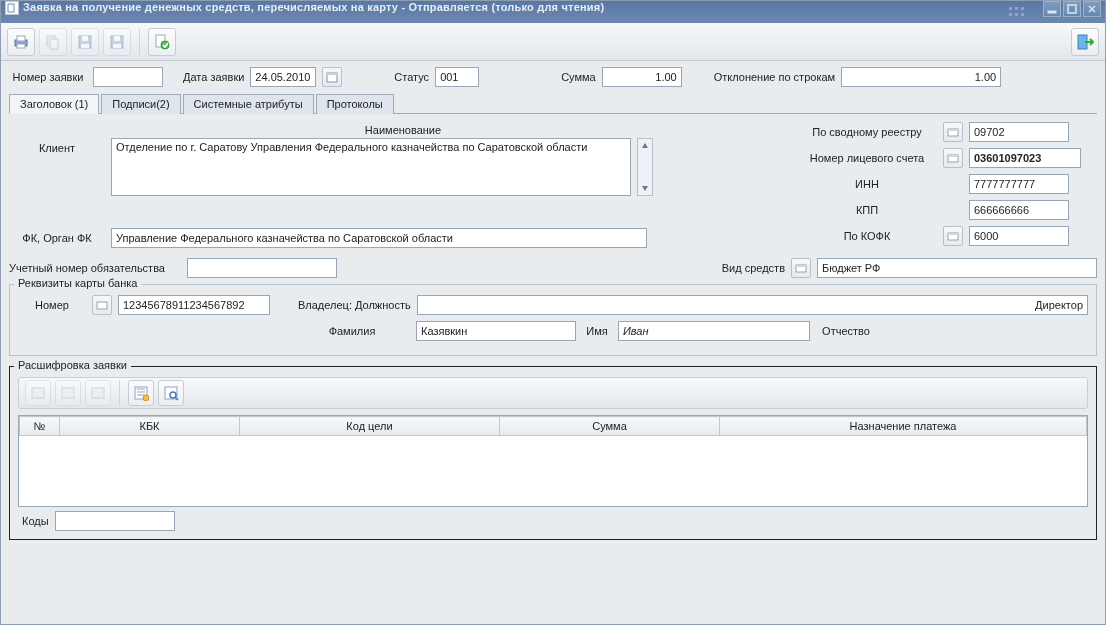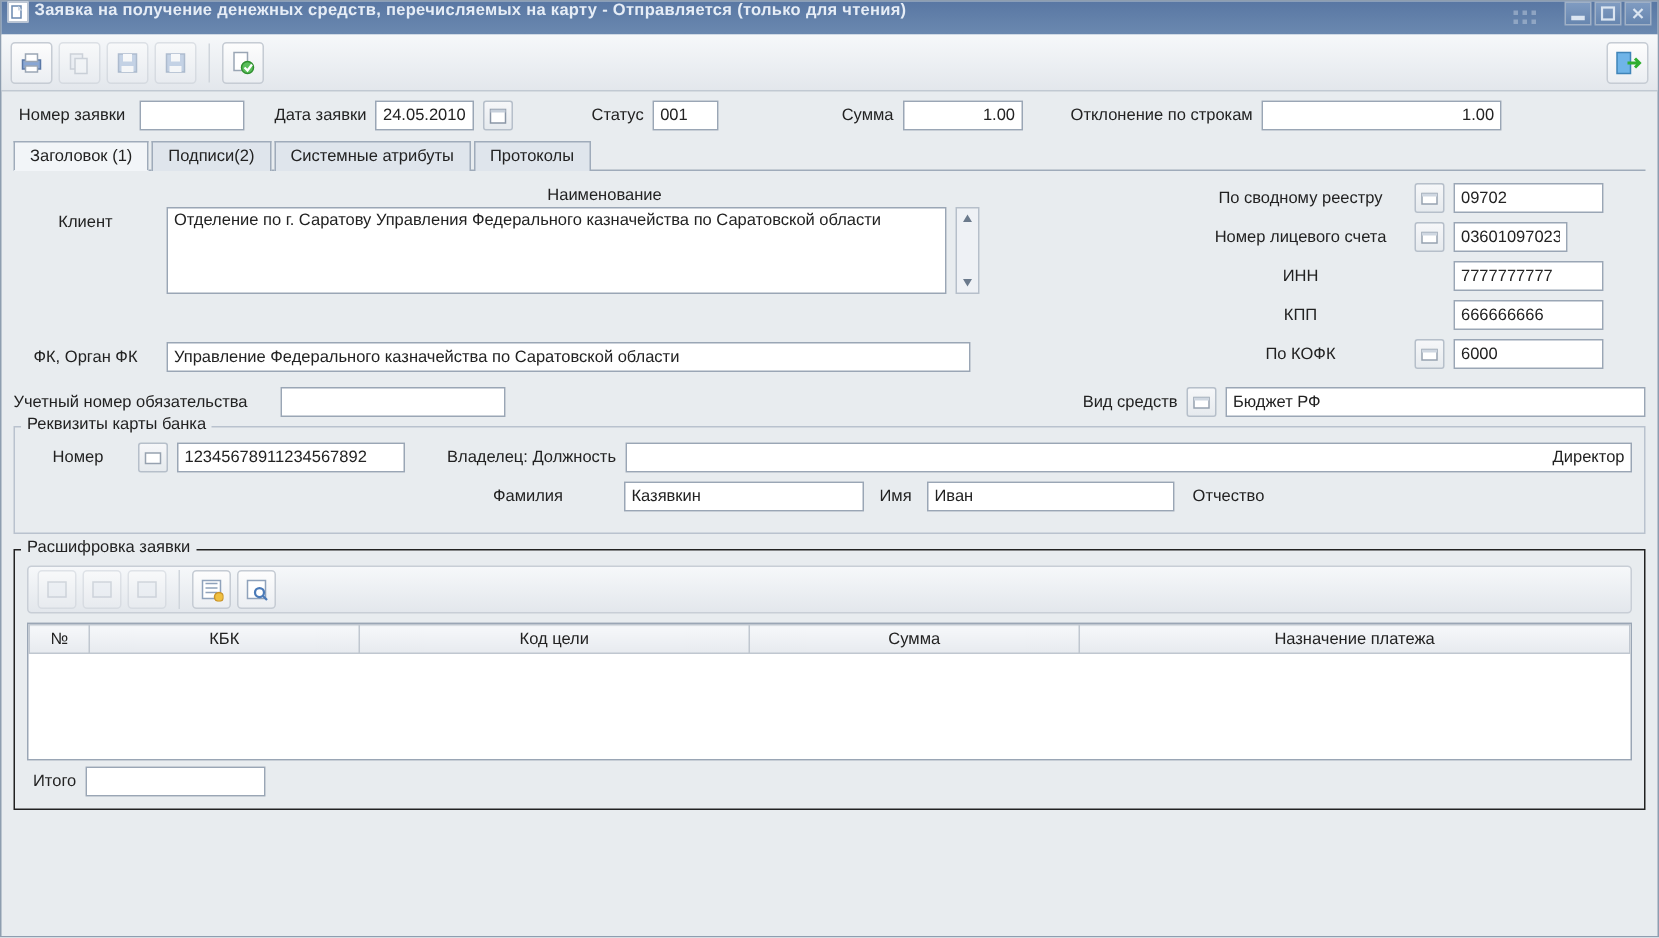--- a/index.html
+++ b/index.html
@@ -227,21 +227,21 @@
             <input class="field ro" style="width: 100px;" value="09702">
           </div>
           <div class="row">
             <span class="label" style="width:140px">Номер лицевого счета</span>
             <span class="lookbtn">
                 <svg width="12" height="12">
                   <rect x="1" y="3" width="10" height="7" fill="#fff" stroke="#97a2b0"></rect>
                   <rect x="1" y="3" width="10" height="2" fill="#cfd7e1"></rect>
                 </svg>
               </span>
-            <input class="field ro" style="width: 76px;" value="03601097023">
+            <input class="field ro" style="width: 112px; font-weight: bold;" value="03601097023">
           </div>
           <div class="row">
             <span class="label" style="width:140px">ИНН</span>
             <span style="width:20px"></span>
             <input class="field ro" style="width: 100px;" value="7777777777">
           </div>
           <div class="row">
             <span class="label" style="width:140px">КПП</span>
             <span style="width:20px"></span>
             <input class="field ro" style="width: 100px;" value="666666666">
@@ -285,21 +285,21 @@
           <input class="field ro" style="width: 152px;" value="12345678911234567892">
           <span style="width:16px"></span>
           <span class="label">Владелец: Должность</span>
           <input class="field ro" style="flex: 1 1 0%; text-align: right;" value="Директор">
         </div>
         <div class="row">
           <span style="width:270px"></span>
           <span class="label" style="width:116px">Фамилия</span>
           <input class="field ro" style="width: 160px;" value="Казявкин">
           <span class="label" style="width:30px">Имя</span>
-          <input class="field ro" style="width: 165px;" value="Иван">
+          <input class="field ro" style="width: 192px; font-style: italic;" value="Иван">
           <span class="label" style="width:60px">Отчество</span>
         </div>
       </div>
 
       <div class="grp" style="margin-top:10px;border-color:#222">
         <span class="legend">Расшифровка заявки</span>
 
         <div class="grid-toolbar">
           <span class="minibox disabled">
               <svg width="16" height="16">
@@ -342,20 +342,20 @@
                 <th style="width:260px">Код цели</th>
                 <th style="width:220px">Сумма</th>
                 <th>Назначение платежа</th>
               </tr>
             </thead>
           </table>
           <div class="body"></div>
         </div>
 
         <div class="totals">
-          <span class="label">Итого</span>
+          <span class="label">Коды</span>
           <input class="field ro" style="width: 120px;" value="">
         </div>
       </div>
 
     </div>
   </div>
 </div>
 
 </body></html>

